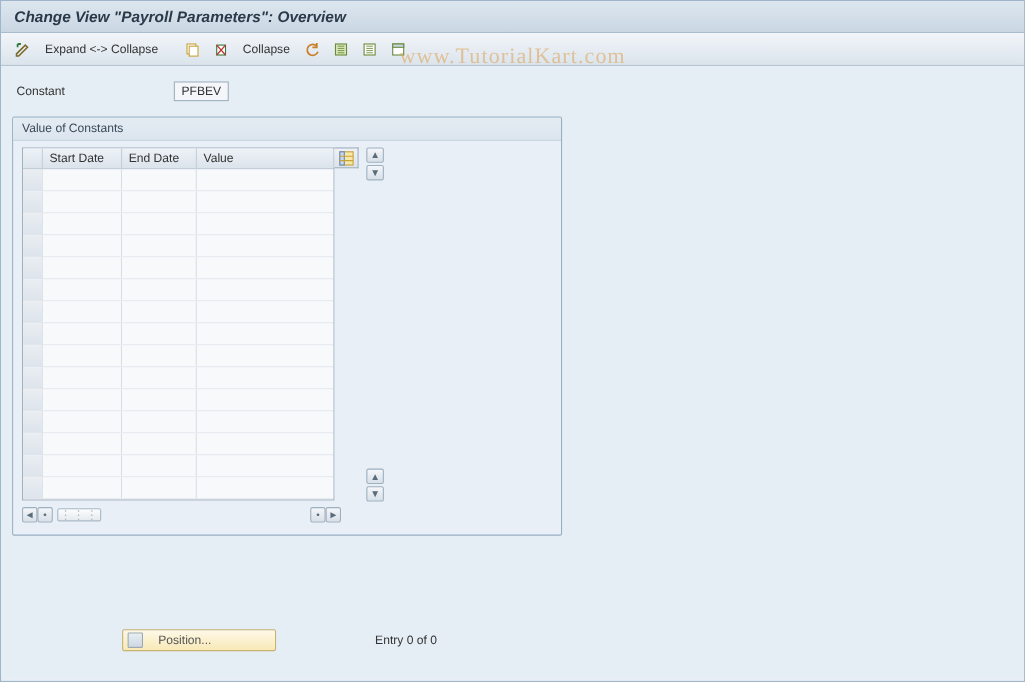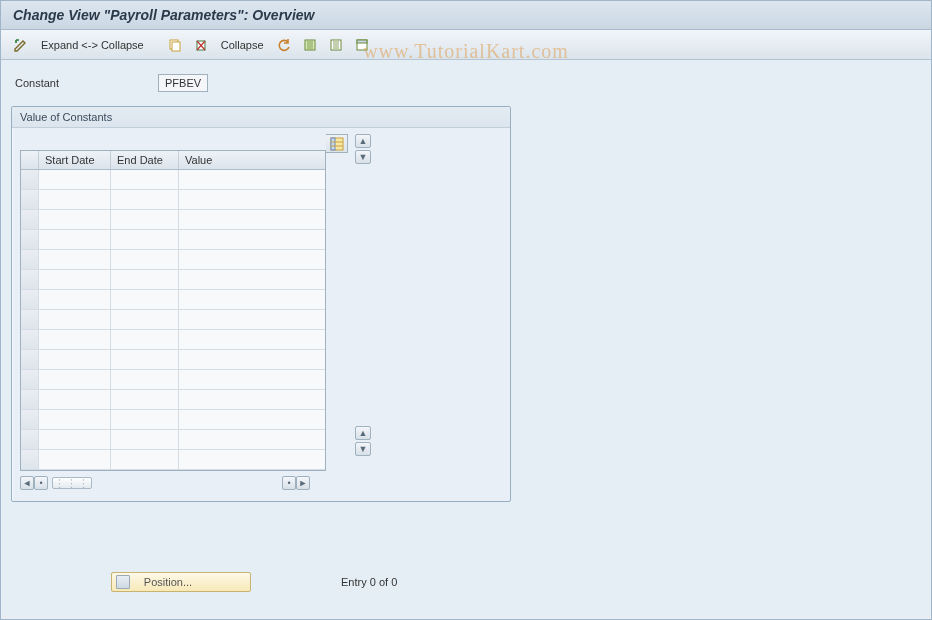--- a/index.html
+++ b/index.html
@@ -105,22 +105,21 @@
     }
 
     .table-wrapper {
       display: flex;
       margin: 6px 8px 0 8px;
     }
 
     .table-container {
       border: 1px solid #9fb0bf;
       background: #fff;
-      width: 306px;
-      margin-top: 16px;
+      width: 284px;
     }
     .table-header {
       display: flex;
       background: linear-gradient(to bottom,#eef2f7,#dbe3eb);
       border-bottom: 1px solid #adbccb;
     }
     .th {
       padding: 3px 6px;
       border-right: 1px solid #c2cfd9;
       color: #333;

